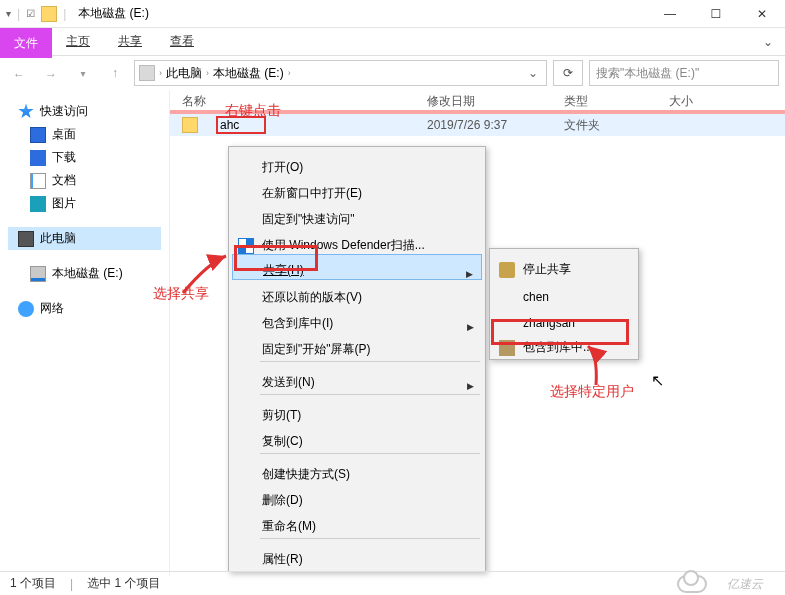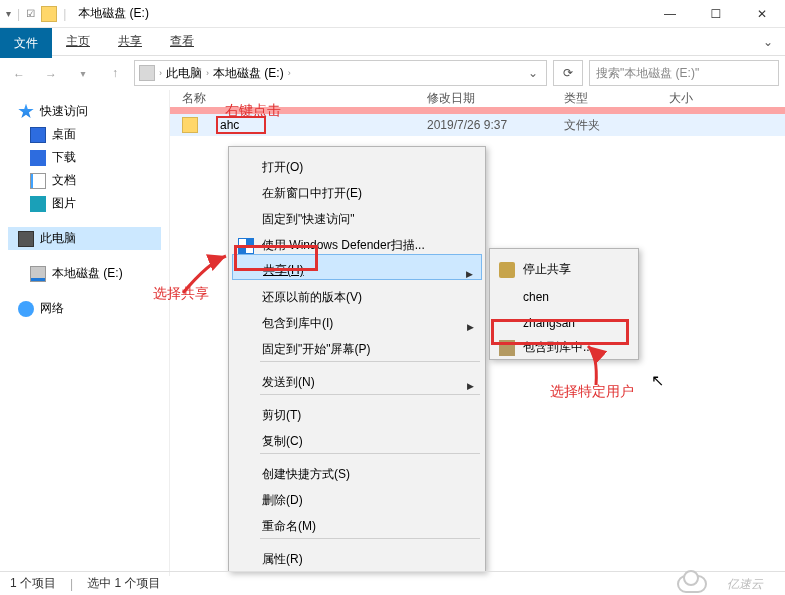--- a/index.html
+++ b/index.html
@@ -9,21 +9,21 @@
 .titlebar { height:28px; background:#fff; border-bottom:1px solid #e6e6e6; display:flex; align-items:center; position:relative; }
 .titlebar .left { display:flex; align-items:center; gap:6px; padding:0 6px; }
 .titlebar .left .chev { font-size:10px; color:#666; }
 .titlebar .icon { width:16px; height:16px; background:#ffd76a; border:1px solid #d9b552; display:inline-block; }
 .titlebar .title-text { margin-left:6px; color:#000; }
 .winbtns { position:absolute; right:0; top:0; display:flex; }
 .winbtn { width:46px; height:28px; display:flex; align-items:center; justify-content:center; color:#333; }
 
 
 .ribbon { height:28px; display:flex; align-items:stretch; border-bottom:1px solid #e0e0e0; }
-.ribbon .file { background:#0369a1; color:#fff; padding:15px 14px; display:flex; align-items:center; }
+.ribbon .file { background:#d946ef; color:#fff; padding:15px 14px; display:flex; align-items:center; }
 .ribbon .tab { padding:0 14px; display:flex; align-items:center; color:#333;text-decoration:underline; }
 .ribbon .expand { margin-left:auto; width:34px; display:flex; align-items:center; justify-content:center; color:#5a5a5a; }
 
 
 .navbar { height:34px; display:flex; align-items:center; gap:6px; padding:2px 6px; }
 .navbtn { width:26px; height:26px; display:flex; align-items:center; justify-content:center; color:#9a9a9a; }
 .addr { flex:1; height:26px; border:1px solid #ccc; display:flex; align-items:center; padding:0 4px; gap:4px; }
 .addr .mini-icon { width:16px; height:16px; background:#d9d9d9; border:1px solid #bbb; }
 .addr .crumb { color:#000; white-space:nowrap; }
 .addr .sep { color:#888; font-size:9px; }
@@ -42,21 +42,21 @@
 .ic-star { background:linear-gradient(#3fa2ff,#1f7de0); clip-path:polygon(50% 0,61% 35%,98% 35%,68% 57%,79% 91%,50% 70%,21% 91%,32% 57%,2% 35%,39% 35%); }
 .ic-desktop { background:#2d6cdf; border:1px solid #1d4fa8; }
 .ic-down { background:#2d6cdf; }
 .ic-doc { background:#fff; border:1px solid #999; box-shadow:inset 2px 0 #3fa2ff; }
 .ic-pic { background:#1aa0b8; }
 .ic-pc { background:#555; border:1px solid #333; }
 .ic-drive { background:#c9c9c9; border:1px solid #999; box-shadow:inset 0 -3px #1e78d7; }
 .ic-net { background:#3fa2ff; border-radius:50%; }
 
 .content { flex:1; display:flex; flex-direction:column; }
-.colhead { height:24px; border-bottom:7px solid #fca5a5; display:flex; align-items:center; padding-left:12px; gap:0; color:#555; }
+.colhead { height:24px; border-bottom:4px solid #fca5a5; display:flex; align-items:flex-end; padding-left:12px; gap:0; color:#555; }
 .colhead .col-name { width:245px; }
 .colhead .col-date { width:137px; }
 .colhead .col-type { width:105px; }
 .colhead .col-size { }
 .filerow { height:22px; display:flex; align-items:center; padding-left:12px; background:#e6f2ff; }
 .filerow .ficon { width:16px; height:16px; background:#ffd76a; border:1px solid #d9b552; margin-right:6px; }
 .filerow .box-ahc { border:2px solid #e03030; padding:0 6px 0 2px; height:18px; display:flex; align-items:center; width:50px; }
 .filerow .col-name { width:245px; display:flex; align-items:center;gap:12px; }
 .filerow .col-date { width:137px; color:#555; }
 .filerow .col-type { width:105px; color:#555; }

